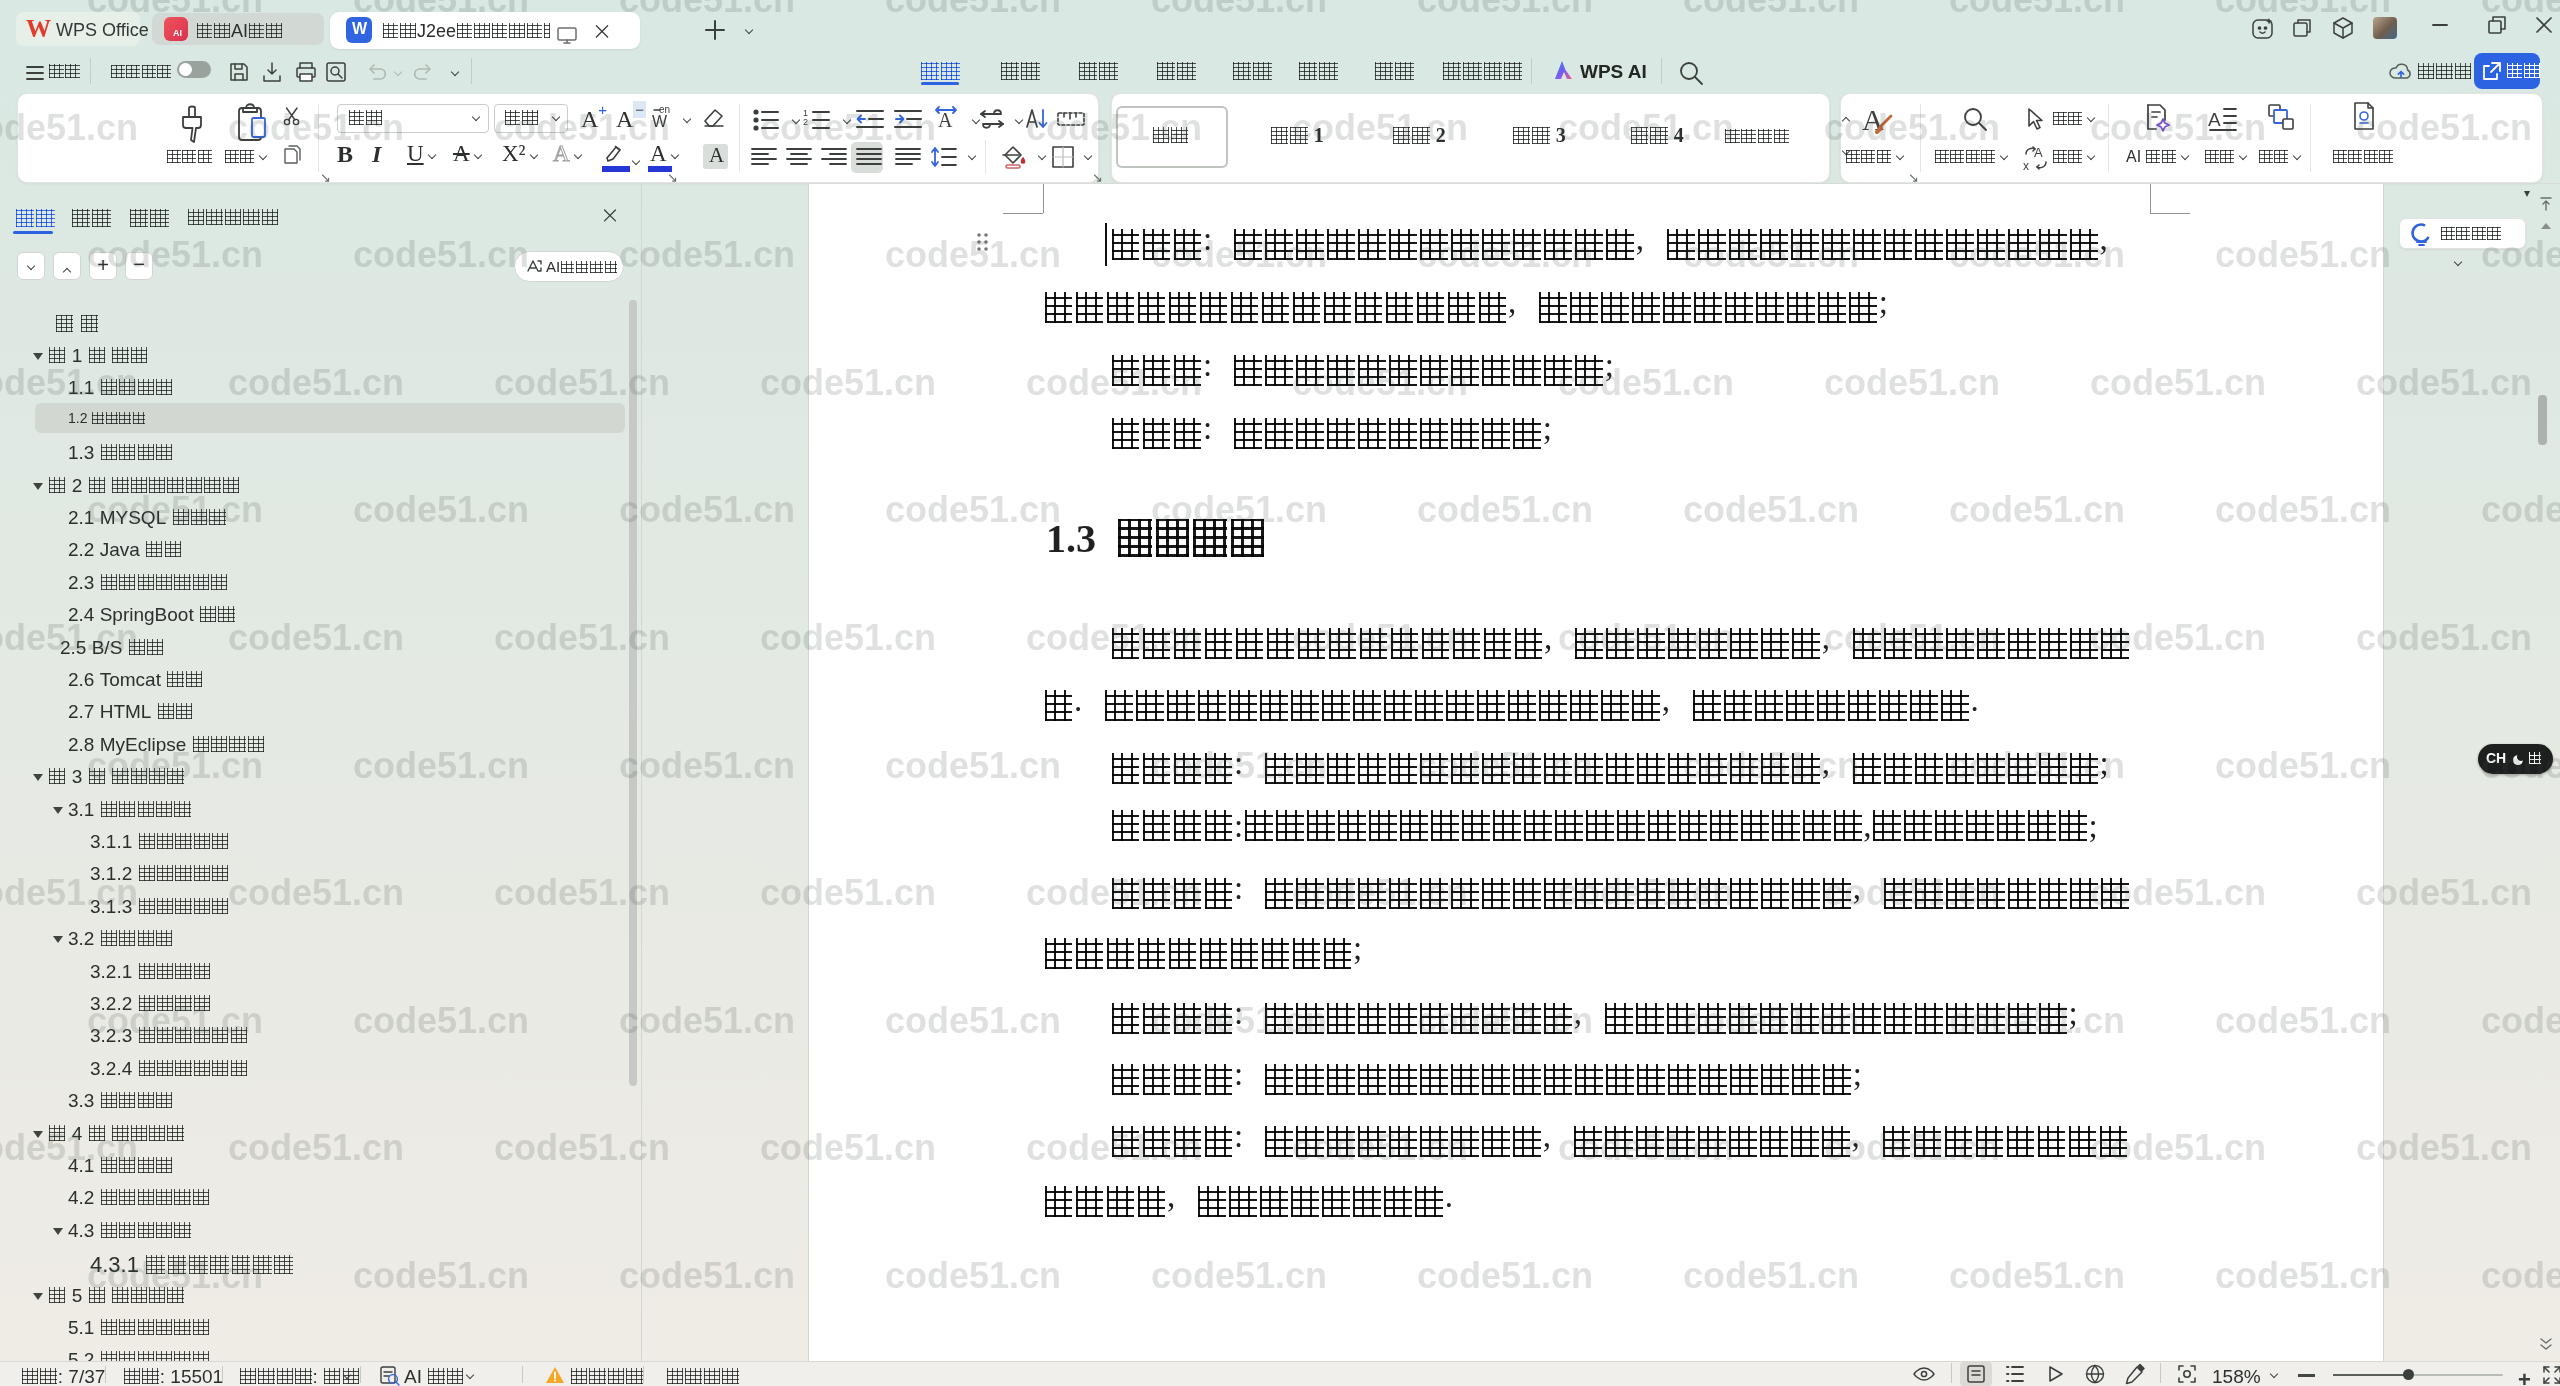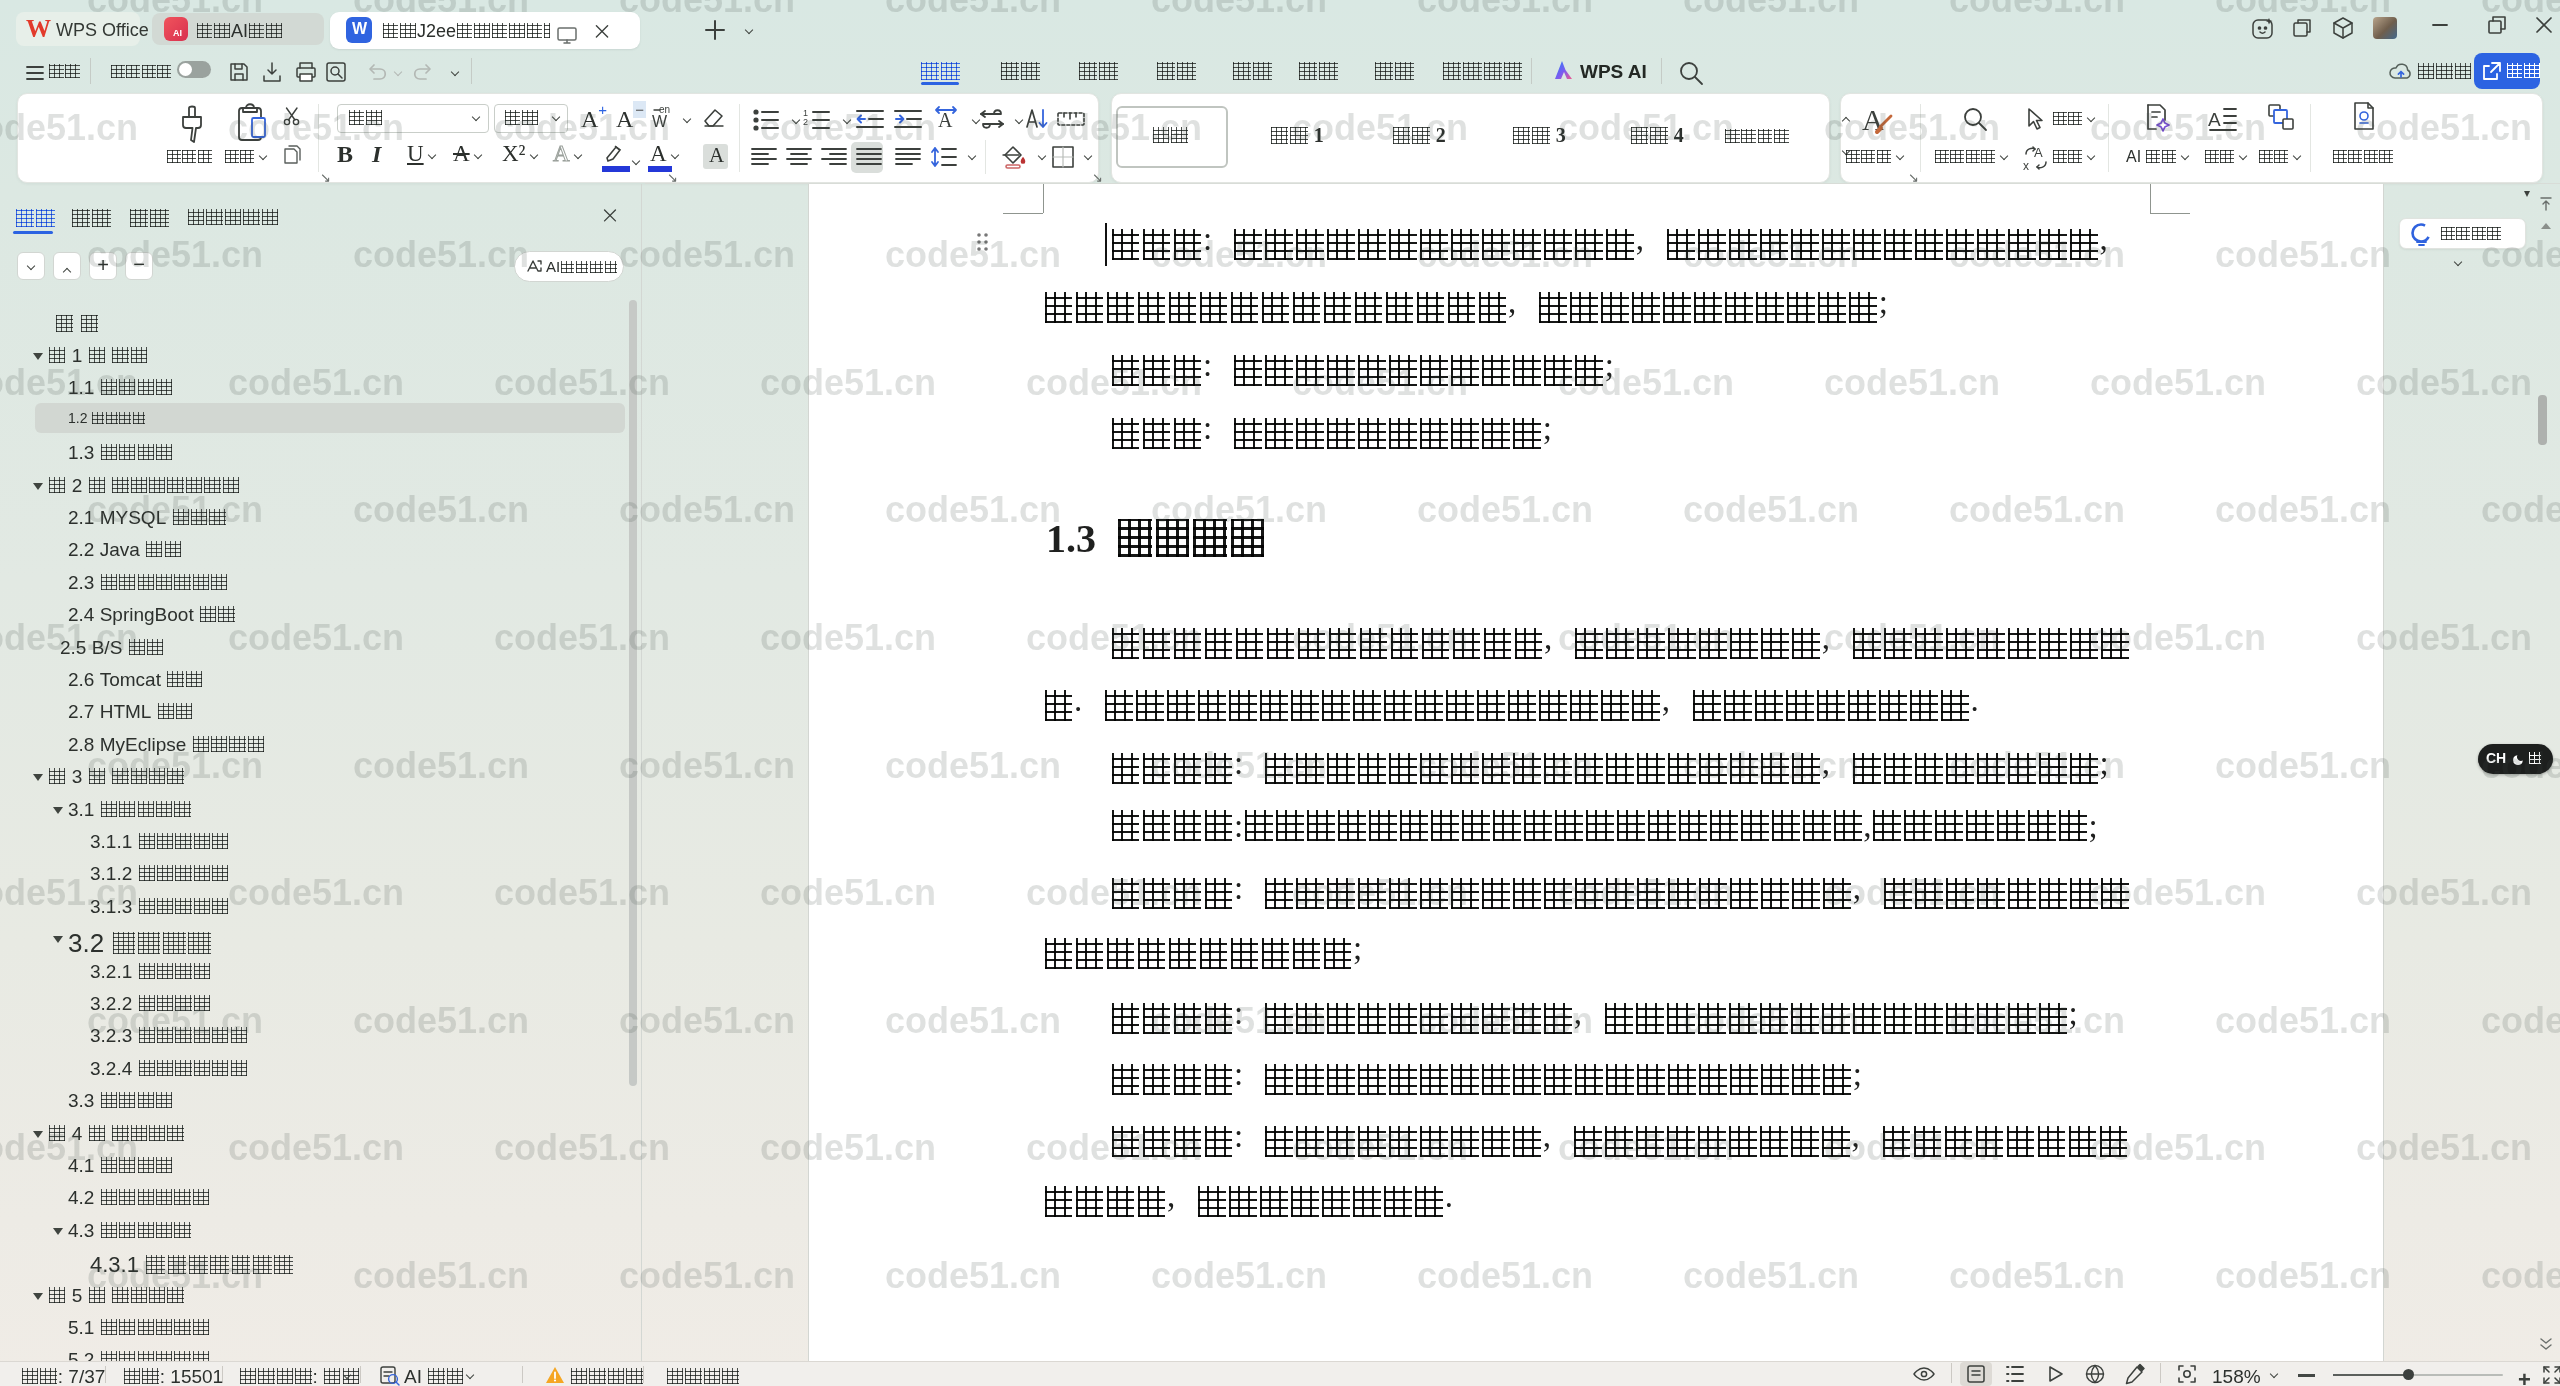--- a/index.html
+++ b/index.html
@@ -390,21 +390,21 @@
 <div class="abs" style="left:68px;top:701px;font-size:19px"><span class="lt">2.7&nbsp;HTML&nbsp;</span><i class="c"></i><i class="c"></i></div>
 <div class="abs" style="left:68px;top:734px;font-size:19px"><span class="lt">2.8&nbsp;MyEclipse&nbsp;</span><i class="c"></i><i class="c"></i><i class="c"></i><i class="c"></i></div>
 <div class="abs" style="left:33px;top:767px"><i class="tri"></i></div>
 <div class="abs" style="left:48px;top:766px;font-size:19px"><i class="c"></i><span class="lt">&nbsp;3&nbsp;</span><i class="c"></i><span class="lt">&nbsp;</span><i class="c"></i><i class="c"></i><i class="c"></i><i class="c"></i></div>
 <div class="abs" style="left:53px;top:800px"><i class="tri"></i></div>
 <div class="abs" style="left:68px;top:799px;font-size:19px"><span class="lt">3.1&nbsp;</span><i class="c"></i><i class="c"></i><i class="c"></i><i class="c"></i><i class="c"></i></div>
 <div class="abs" style="left:90px;top:831px;font-size:19px"><span class="lt">3.1.1&nbsp;</span><i class="c"></i><i class="c"></i><i class="c"></i><i class="c"></i><i class="c"></i></div>
 <div class="abs" style="left:90px;top:863px;font-size:19px"><span class="lt">3.1.2&nbsp;</span><i class="c"></i><i class="c"></i><i class="c"></i><i class="c"></i><i class="c"></i></div>
 <div class="abs" style="left:90px;top:896px;font-size:19px"><span class="lt">3.1.3&nbsp;</span><i class="c"></i><i class="c"></i><i class="c"></i><i class="c"></i><i class="c"></i></div>
 <div class="abs" style="left:53px;top:929px"><i class="tri"></i></div>
-<div class="abs" style="left:68px;top:928px;font-size:26px"><span class="lt">3.2&nbsp;</span><i class="c"></i><i class="c"></i><i class="c"></i><i class="c"></i></div>
+<div class="abs" style="left:68px;top:928px;font-size:19px"><span class="lt">3.2&nbsp;</span><i class="c"></i><i class="c"></i><i class="c"></i><i class="c"></i></div>
 <div class="abs" style="left:90px;top:961px;font-size:19px"><span class="lt">3.2.1&nbsp;</span><i class="c"></i><i class="c"></i><i class="c"></i><i class="c"></i></div>
 <div class="abs" style="left:90px;top:993px;font-size:19px"><span class="lt">3.2.2&nbsp;</span><i class="c"></i><i class="c"></i><i class="c"></i><i class="c"></i></div>
 <div class="abs" style="left:90px;top:1025px;font-size:19px"><span class="lt">3.2.3&nbsp;</span><i class="c"></i><i class="c"></i><i class="c"></i><i class="c"></i><i class="c"></i><i class="c"></i></div>
 <div class="abs" style="left:90px;top:1058px;font-size:19px"><span class="lt">3.2.4&nbsp;</span><i class="c"></i><i class="c"></i><i class="c"></i><i class="c"></i><i class="c"></i><i class="c"></i></div>
 <div class="abs" style="left:68px;top:1090px;font-size:19px"><span class="lt">3.3&nbsp;</span><i class="c"></i><i class="c"></i><i class="c"></i><i class="c"></i></div>
 <div class="abs" style="left:33px;top:1124px"><i class="tri"></i></div>
 <div class="abs" style="left:48px;top:1123px;font-size:19px"><i class="c"></i><span class="lt">&nbsp;4&nbsp;</span><i class="c"></i><span class="lt">&nbsp;</span><i class="c"></i><i class="c"></i><i class="c"></i><i class="c"></i></div>
 <div class="abs" style="left:68px;top:1155px;font-size:19px"><span class="lt">4.1&nbsp;</span><i class="c"></i><i class="c"></i><i class="c"></i><i class="c"></i></div>
 <div class="abs" style="left:68px;top:1187px;font-size:19px"><span class="lt">4.2&nbsp;</span><i class="c"></i><i class="c"></i><i class="c"></i><i class="c"></i><i class="c"></i><i class="c"></i></div>
 <div class="abs" style="left:53px;top:1221px"><i class="tri"></i></div>

